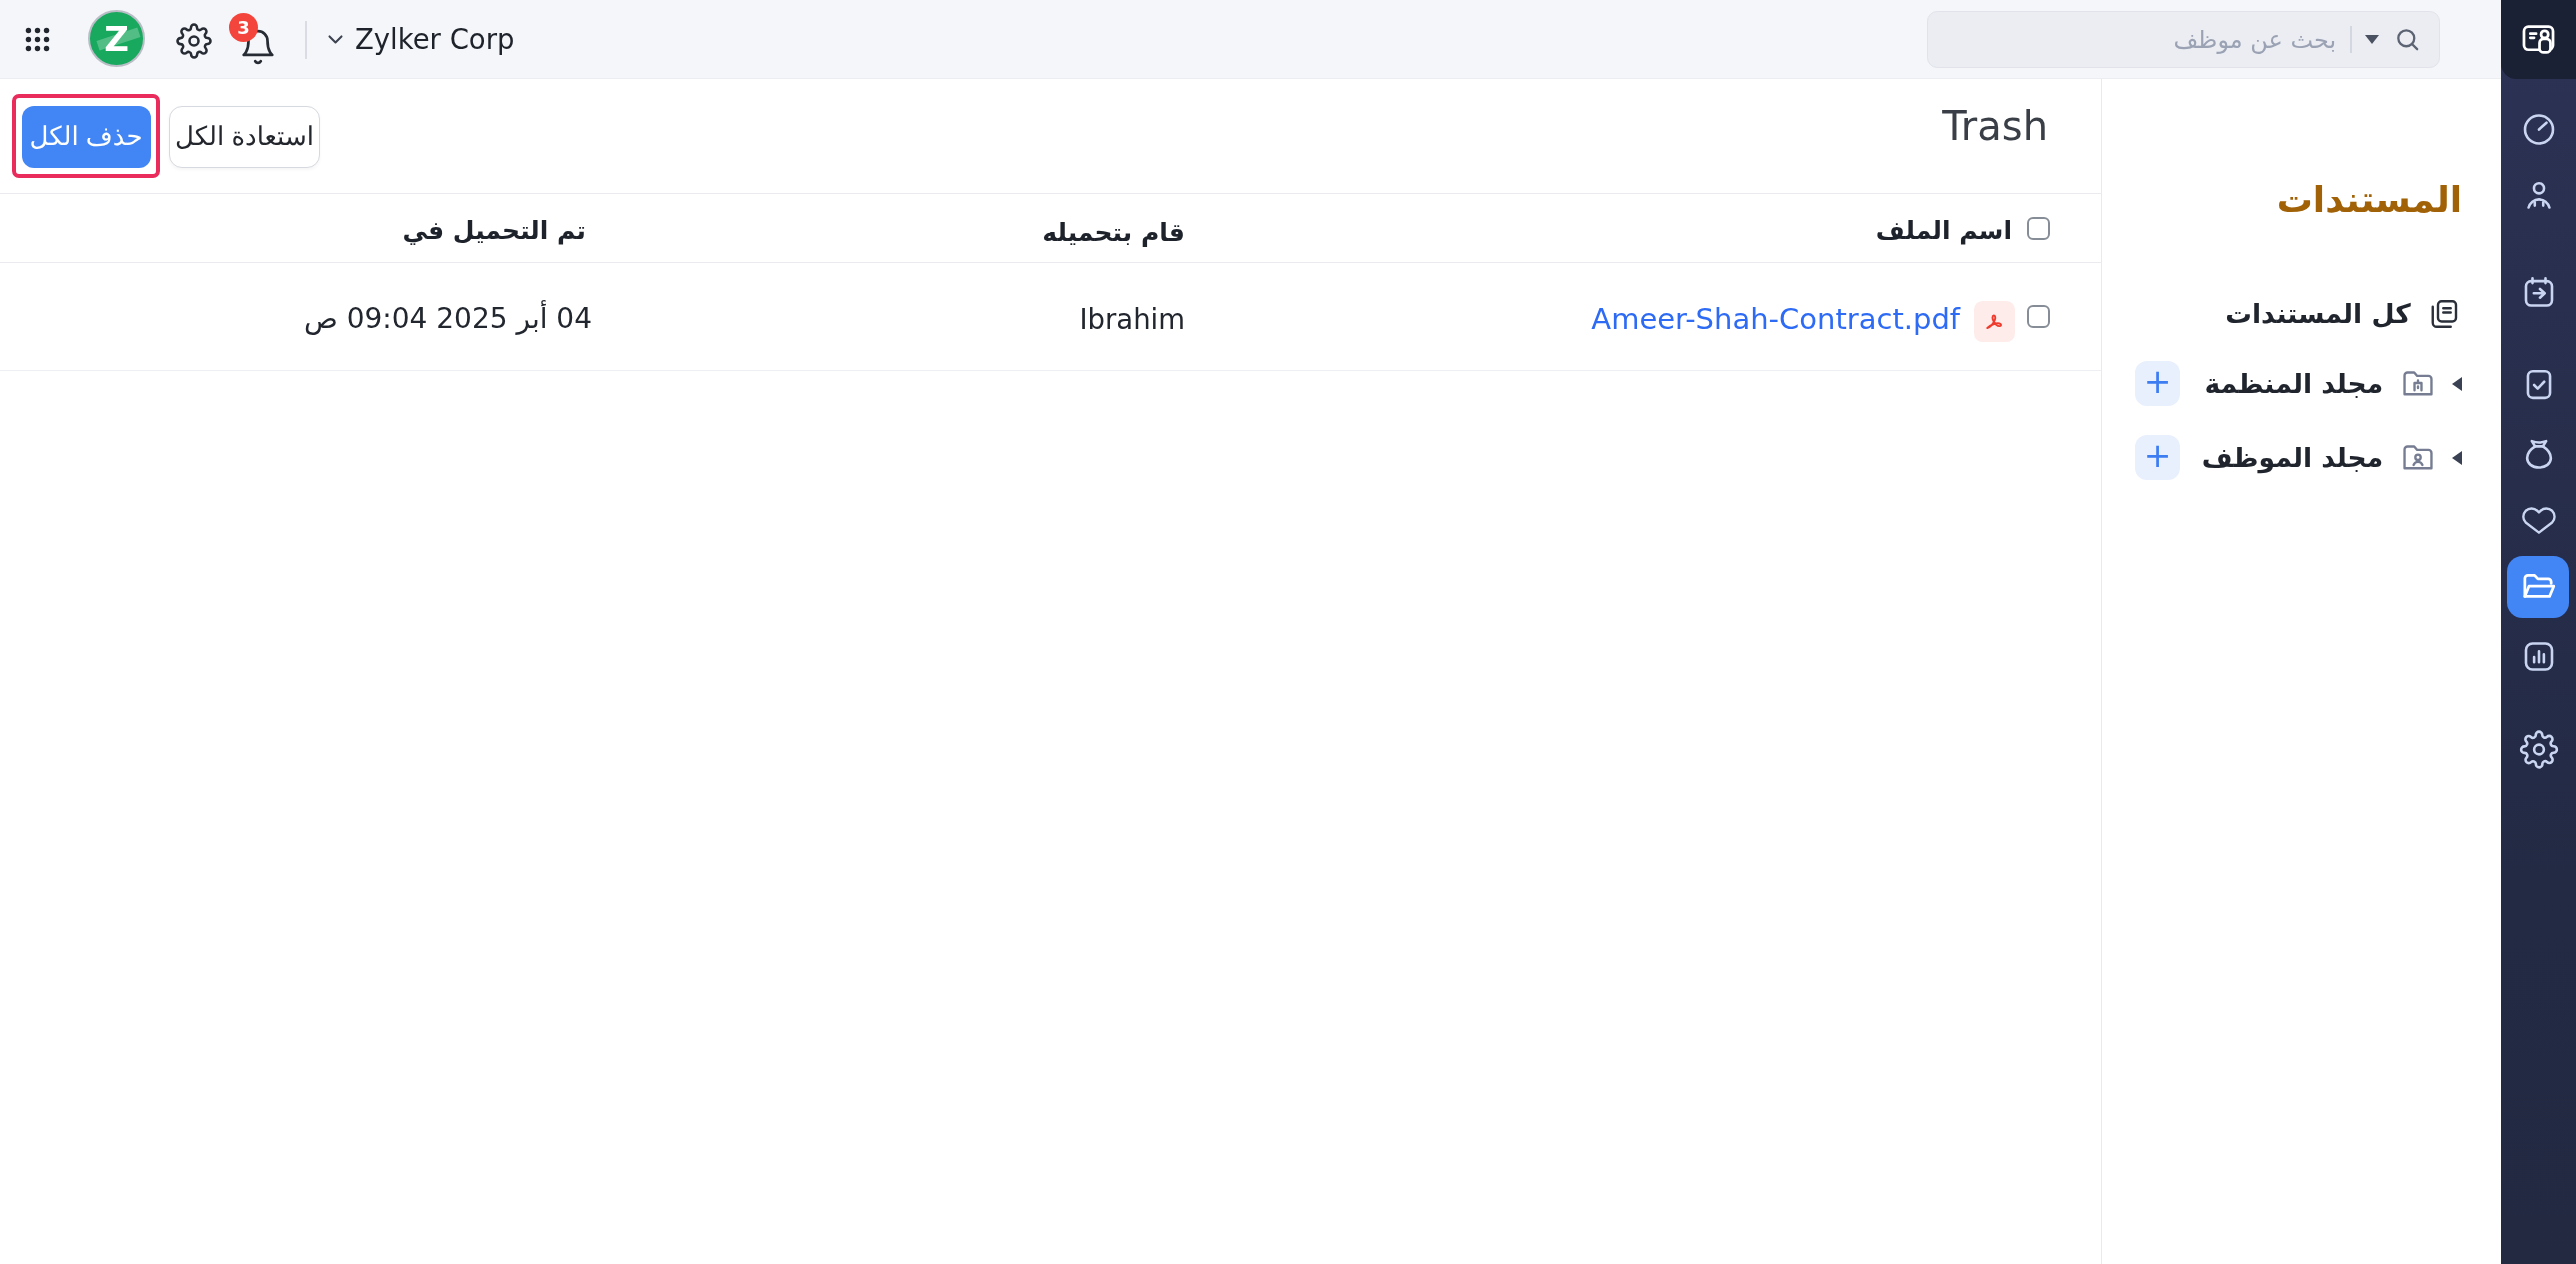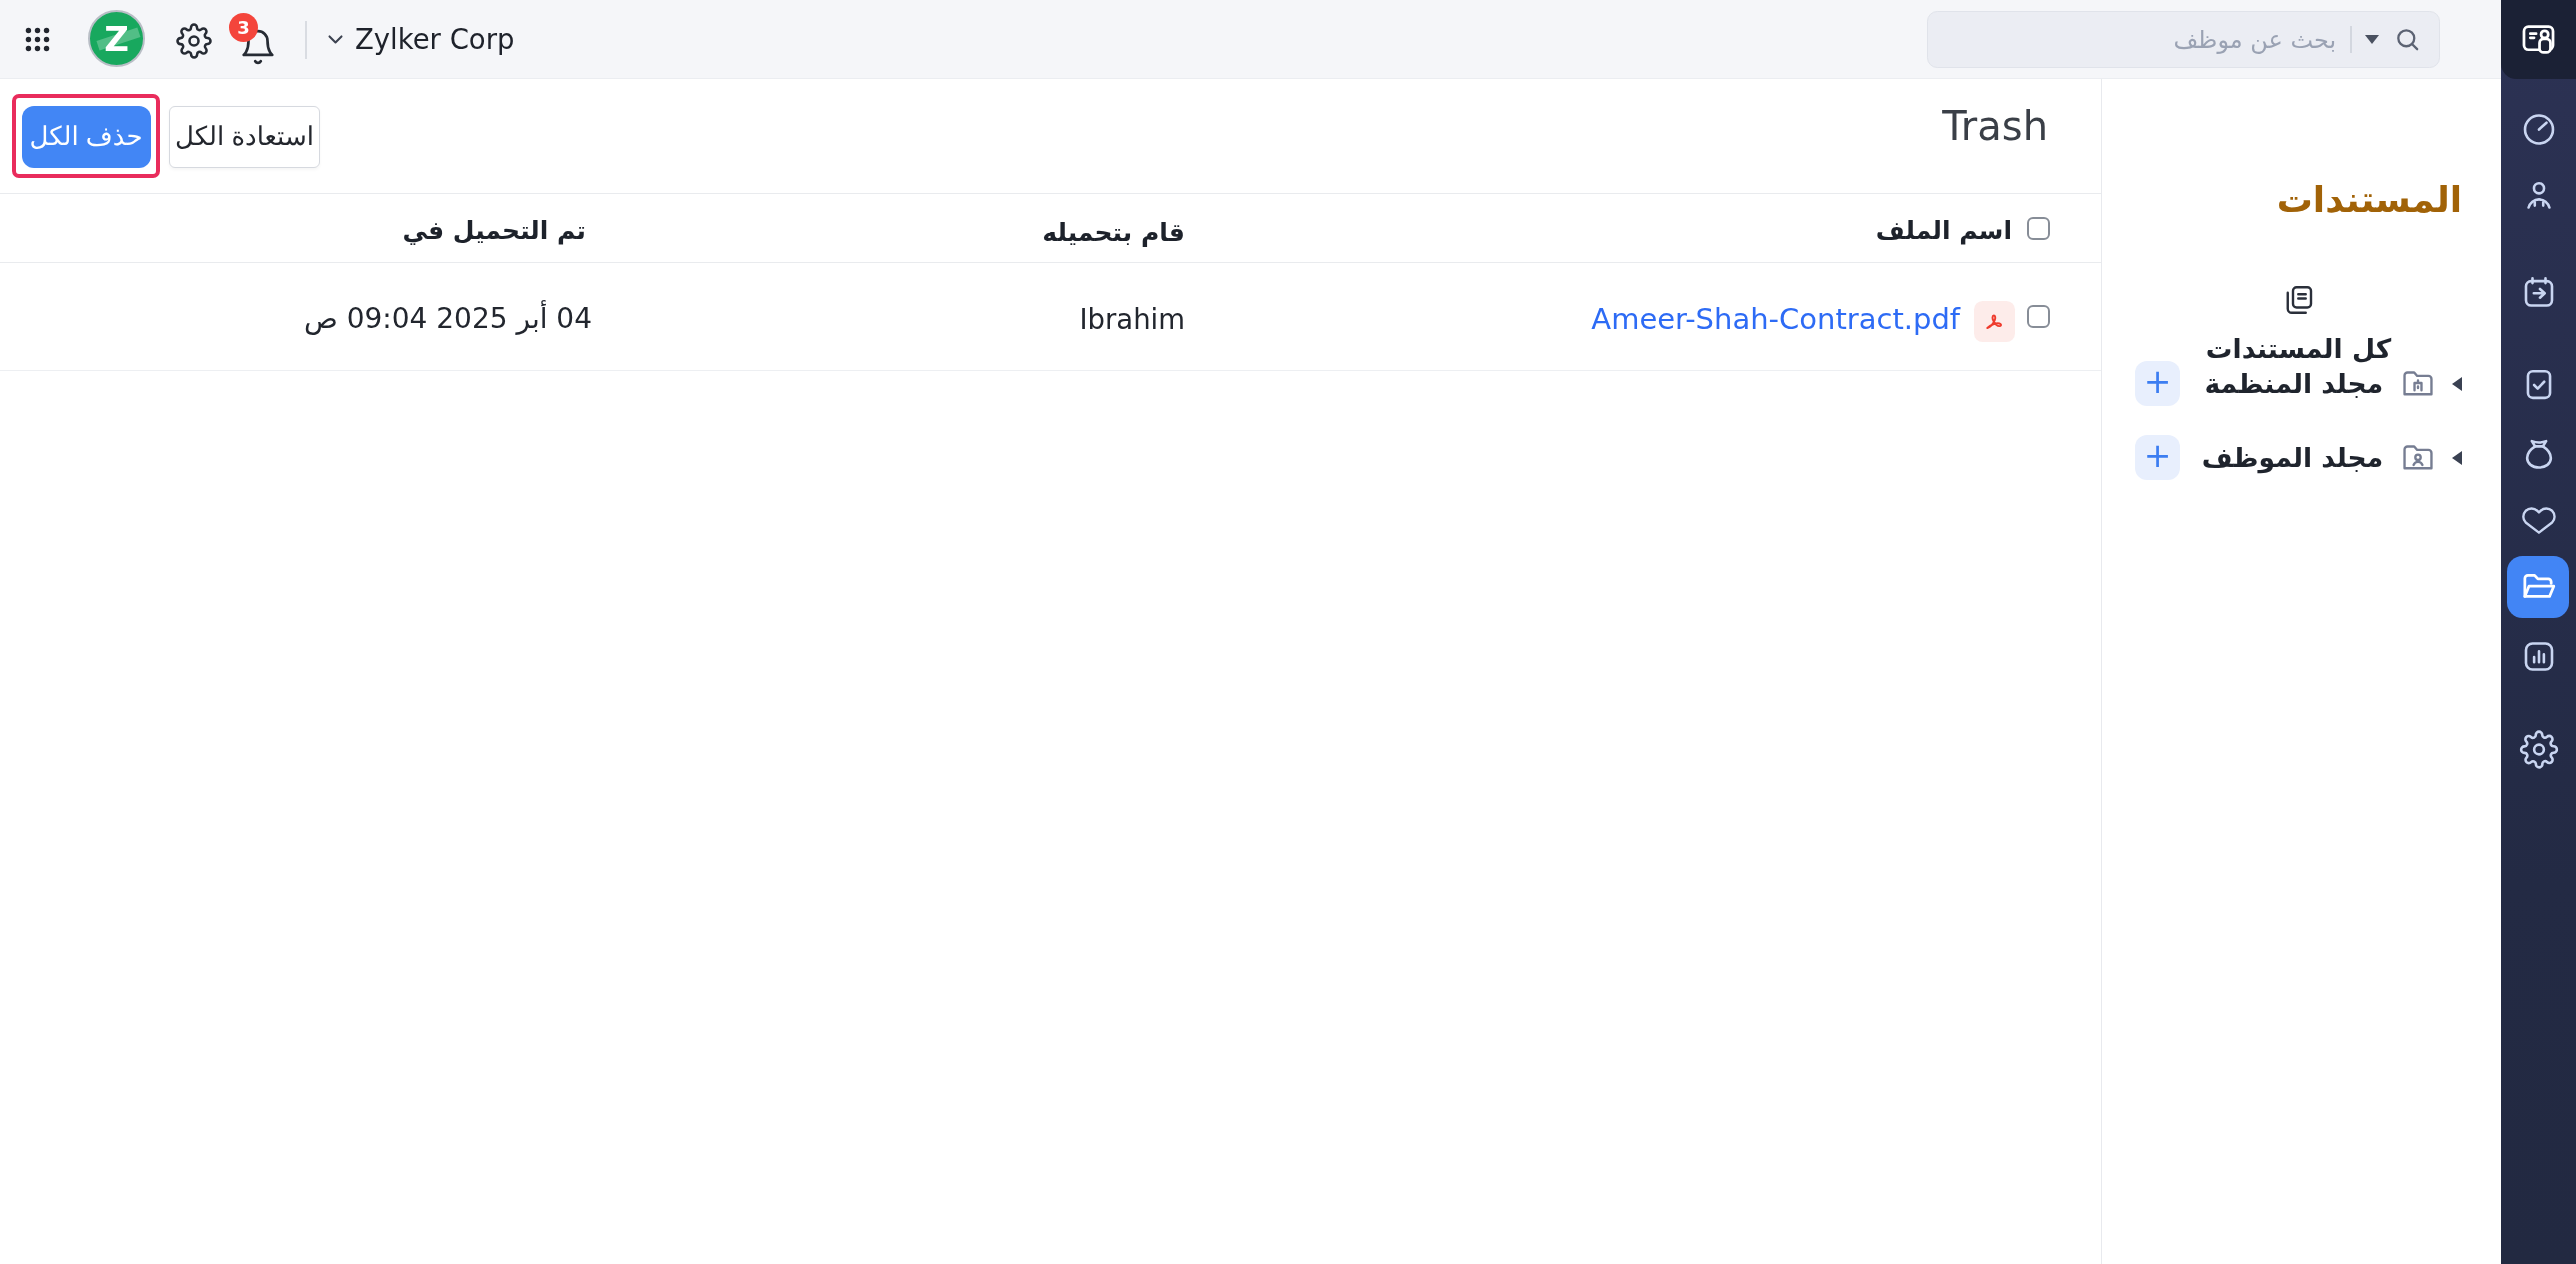--- a/index.html
+++ b/index.html
@@ -58,21 +58,21 @@
   .plus-chip { margin-inline-start:auto; width:45px; height:45px; border-radius:12px; background:#e8effd;
     color:#3c7df1; font-size:33px; line-height:41px; text-align:center; flex:none; cursor:pointer; }
   
   .content { position:absolute; left:0; top:79px; width:2101px; height:1186px; background:#fff; }
   .annotation-box { position:absolute; left:12px; top:15.4px; width:148px; height:84px;
     border:4.3px solid #e92c5c; border-radius:6.9px; }
   .btn { position:absolute; display:flex; align-items:center; justify-content:center;
     font-size:26px; white-space:nowrap; cursor:pointer; }
   .btn-delete { left:21.5px; top:26.6px; width:129px; height:62px; border-radius:12px;
     background:#4286f5; color:#fff;text-align:right; }
-  .btn-restore { left:169px; top:26.6px; width:151px; height:62px; border-radius:6px;
+  .btn-restore { left:169px; top:26.6px; width:151px; height:62px; border-radius:13px;
     background:#fff; border:1.7px solid #d6d9df; color:#23262d; box-shadow:0 1.7px 3.4px rgba(0,0,0,.04); }
   .page-title { position:absolute; right:53px; top:24px; font-size:40px; font-weight:500;
     color:#3a3f47; direction:ltr; }
   .thead { position:absolute; left:0; top:114px; width:2101px; height:70px;
     border-top:0.9px solid #e9ebee; border-bottom:0.9px solid #e9ebee; }
   .trow { position:absolute; left:0; top:184px; width:2101px; height:108px;
     border-bottom:1.7px solid #edeff2; }
   .cbx { position:absolute; width:23px; height:23px; border:2.1px solid #878d97;
     border-radius:6px; background:#fff; cursor:pointer; }
   .th { position:absolute; font-size:25px; font-weight:600; color:#1d222b; white-space:nowrap;margin-left:40px; }
@@ -209,21 +209,21 @@
         <circle cx="12" cy="12" r="3"></circle>
         <path d="M19.4 15a1.65 1.65 0 0 0 .33 1.82l.06.06a2 2 0 0 1 0 2.83 2 2 0 0 1-2.83 0l-.06-.06a1.65 1.65 0 0 0-1.82-.33 1.65 1.65 0 0 0-1 1.51V21a2 2 0 0 1-2 2 2 2 0 0 1-2-2v-.09A1.65 1.65 0 0 0 9 19.4a1.65 1.65 0 0 0-1.82.33l-.06.06a2 2 0 0 1-2.83 0 2 2 0 0 1 0-2.83l.06-.06a1.65 1.65 0 0 0 .33-1.82 1.65 1.65 0 0 0-1.51-1H3a2 2 0 0 1-2-2 2 2 0 0 1 2-2h.09A1.65 1.65 0 0 0 4.6 9a1.65 1.65 0 0 0-.33-1.82l-.06-.06a2 2 0 0 1 0-2.83 2 2 0 0 1 2.83 0l.06.06a1.65 1.65 0 0 0 1.82.33H9a1.65 1.65 0 0 0 1-1.51V3a2 2 0 0 1 2-2 2 2 0 0 1 2 2v.09a1.65 1.65 0 0 0 1 1.51 1.65 1.65 0 0 0 1.82-.33l.06-.06a2 2 0 0 1 2.83 0 2 2 0 0 1 0 2.83l-.06.06a1.65 1.65 0 0 0-.33 1.82V9a1.65 1.65 0 0 0 1.51 1H21a2 2 0 0 1 2 2 2 2 0 0 1-2 2h-.09a1.65 1.65 0 0 0-1.51 1z"></path>
       </svg>
     </div>
   </nav>
 
   <div class="v-divider"></div>
   <aside class="docs-panel">
     <h1 class="docs-title">المستندات</h1>
 
-    <div class="tree-row" style="top:203px; height:51px;flex-direction:column;">
+    <div class="tree-row" style="top:209px; height:51px;">
       <span class="tree-ico doc-ico">
         <svg width="36" height="36" viewBox="0 0 24 24" fill="none" stroke="#2a2f3a" stroke-width="1.6" stroke-linecap="round" stroke-linejoin="round">
           <path d="M16.5 20.5H7.2A2.7 2.7 0 0 1 4.5 17.8V7.2"></path>
           <rect x="8" y="3.5" width="12" height="13.5" rx="2.4" fill="#fff"></rect>
           <path d="M11.5 8.2h5M11.5 11h5"></path>
         </svg>
       </span>
       <span class="lbl">كل المستندات</span>
     </div>
 

